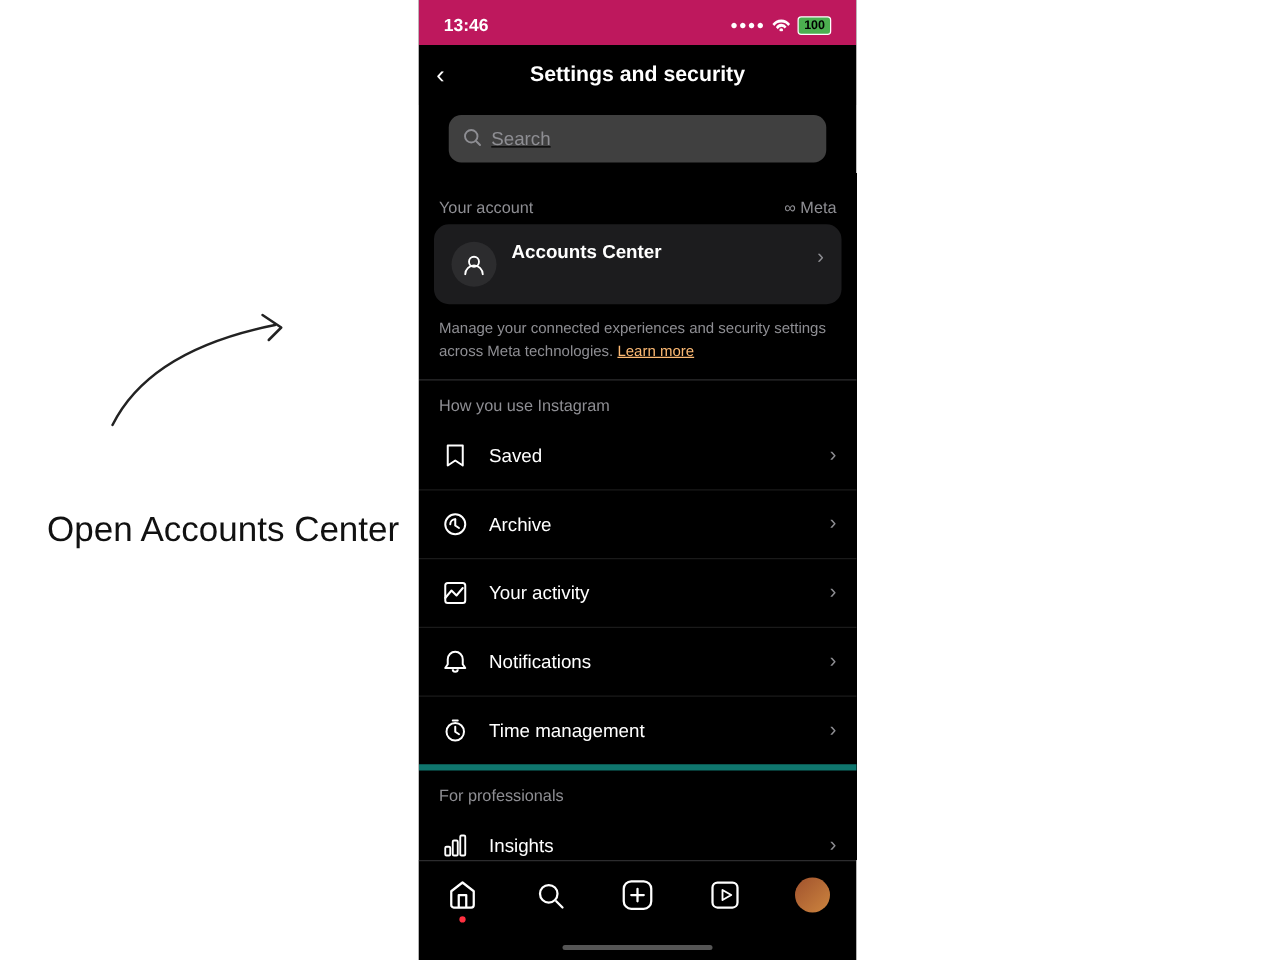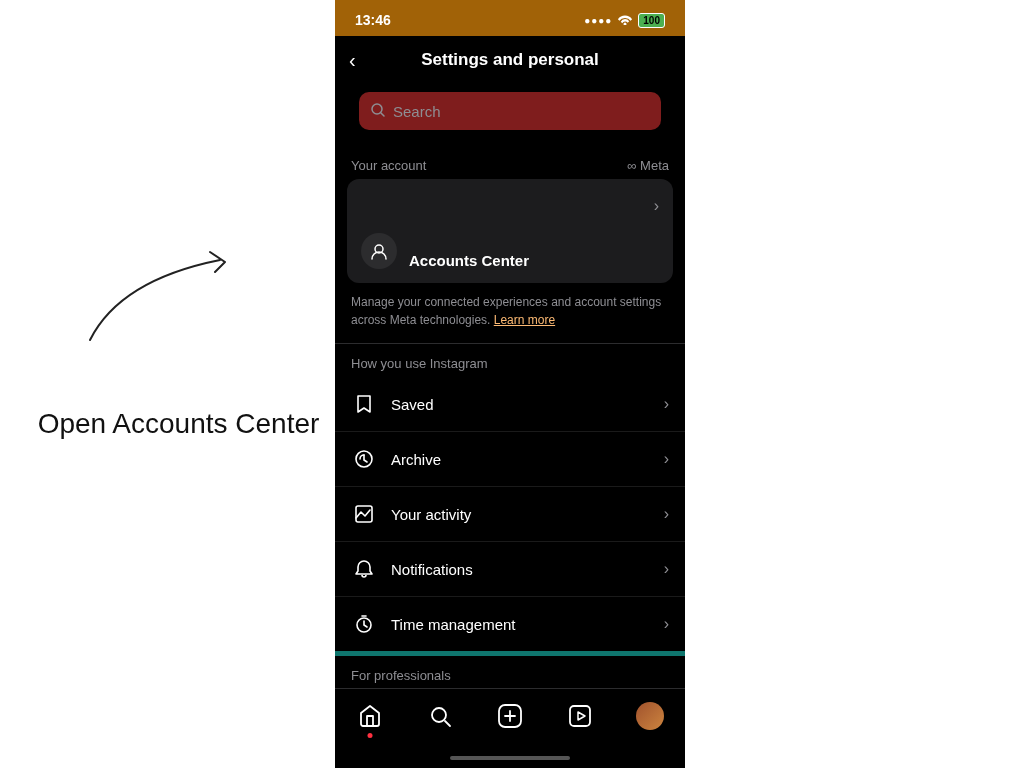--- a/index.html
+++ b/index.html
@@ -54,21 +54,21 @@
       flex-direction: column;
       position: relative;
     }
 
     
     .status-bar {
       display: flex;
       justify-content: space-between;
       align-items: center;
       padding: 8px 20px 4px;
-      background: #a16207;
+      background: #be185d;
       color: #fff;
       font-size: 14px;
       font-weight: 600;
       height: 36px;
     }
 
     .status-right {
       display: flex;
       align-items: center;
       gap: 5px;
@@ -109,27 +109,28 @@
 
     .header-title {
       font-size: 17px;
       font-weight: 600;
       color: #fff;
     }
 
     
     .search-bar {
       margin: 0 12px 0;
-      background: #7f1d1d;
+      background: #404040;
       border-radius: 10px;
       display: flex;
       align-items: center;
       padding: 8px 12px;
       gap: 8px;
       height: 38px;
+      text-decoration: underline;
     }
 
     .search-icon {
       color: #8e8e93;
       font-size: 14px;
     }
 
     .search-input-text {
       color: #8e8e93;
       font-size: 15px;
@@ -177,22 +178,21 @@
       padding: 14px;
       display: flex;
       align-items: flex-start;
       justify-content: space-between;
       cursor: pointer;
     }
 
     .accounts-center-left {
       display: flex;
       gap: 12px;
-      align-items: flex-end;
-      margin-top: 40px;
+      align-items: flex-start;
     }
 
     .accounts-icon-circle {
       width: 36px;
       height: 36px;
       border-radius: 50%;
       background: #2c2c2e;
       display: flex;
       align-items: center;
       justify-content: center;
@@ -352,21 +352,21 @@
         <svg width="16" height="12" viewBox="0 0 16 12" fill="white">
             <path d="M8 9.5a1.5 1.5 0 110 3 1.5 1.5 0 010-3zm0-3.5a5 5 0 014.24 2.34l-1.5 1.5A3 3 0 008 8.5a3 3 0 00-2.74 1.84l-1.5-1.5A5 5 0 018 6zm0-3.5a8.5 8.5 0 017.07 3.78l-1.5 1.5A6.5 6.5 0 008 5a6.5 6.5 0 00-5.57 2.78L.93 6.28A8.5 8.5 0 018 2.5z"></path>
           </svg>
       </span>
       <span class="battery-icon">100</span>
     </div>
   </div>
 
   <div class="header">
     <span class="back-btn">‹</span>
-    <span class="header-title">Settings and personal</span>
+    <span class="header-title">Settings and security</span>
   </div>
 
   <div style="padding: 8px 12px;">
     <div class="search-bar">
       <span class="search-icon">
         <svg width="14" height="14" viewBox="0 0 14 14" fill="none">
             <circle cx="6" cy="6" r="5" stroke="#8e8e93" stroke-width="1.5"></circle>
             <line x1="10" y1="10" x2="13" y2="13" stroke="#8e8e93" stroke-width="1.5" stroke-linecap="round"></line>
           </svg>
       </span>
@@ -390,21 +390,21 @@
           </svg>
         </div>
         <div class="accounts-info">
           <h3>Accounts Center</h3>
         </div>
       </div>
       <span class="chevron-right">›</span>
     </div>
 
     <div class="accounts-desc">
-      <span>Manage your connected experiences and account settings across Meta technologies.</span>
+      <span>Manage your connected experiences and security settings across Meta technologies.</span>
       <a href="#">Learn more</a>
     </div>
 
     <div class="section-header">
       <span class="section-label">How you use Instagram</span>
     </div>
 
     <div class="menu-item">
       <div class="menu-item-left">
         <div class="menu-icon">

